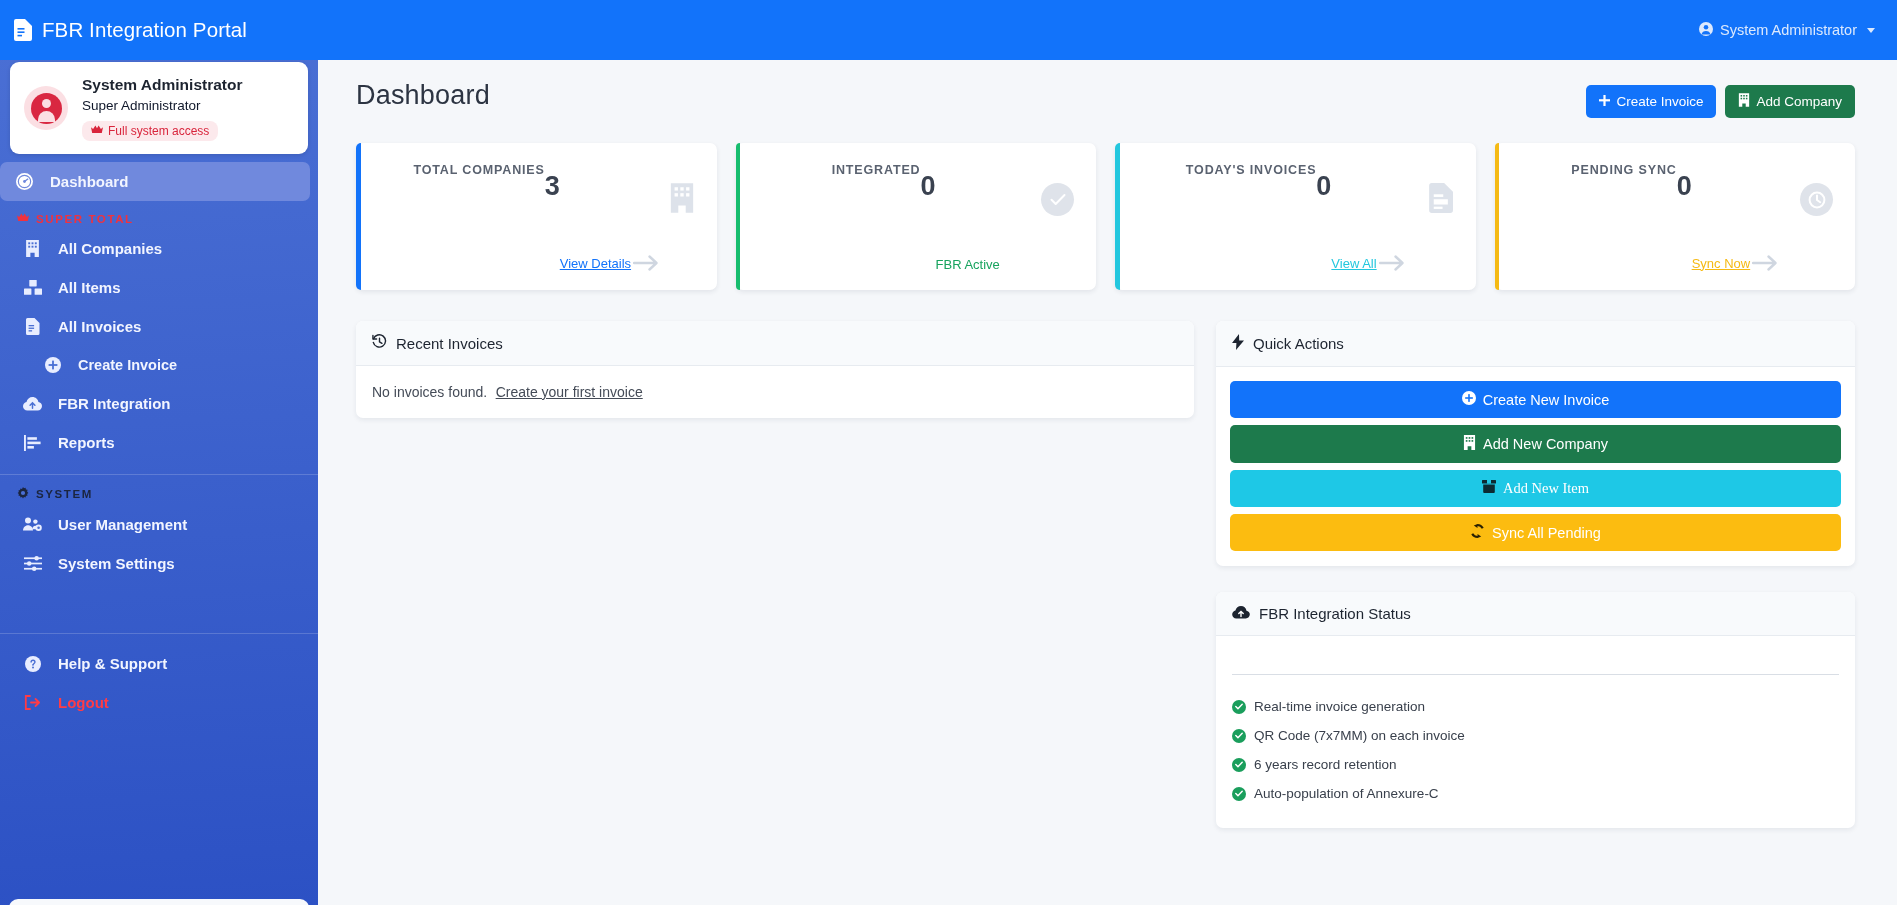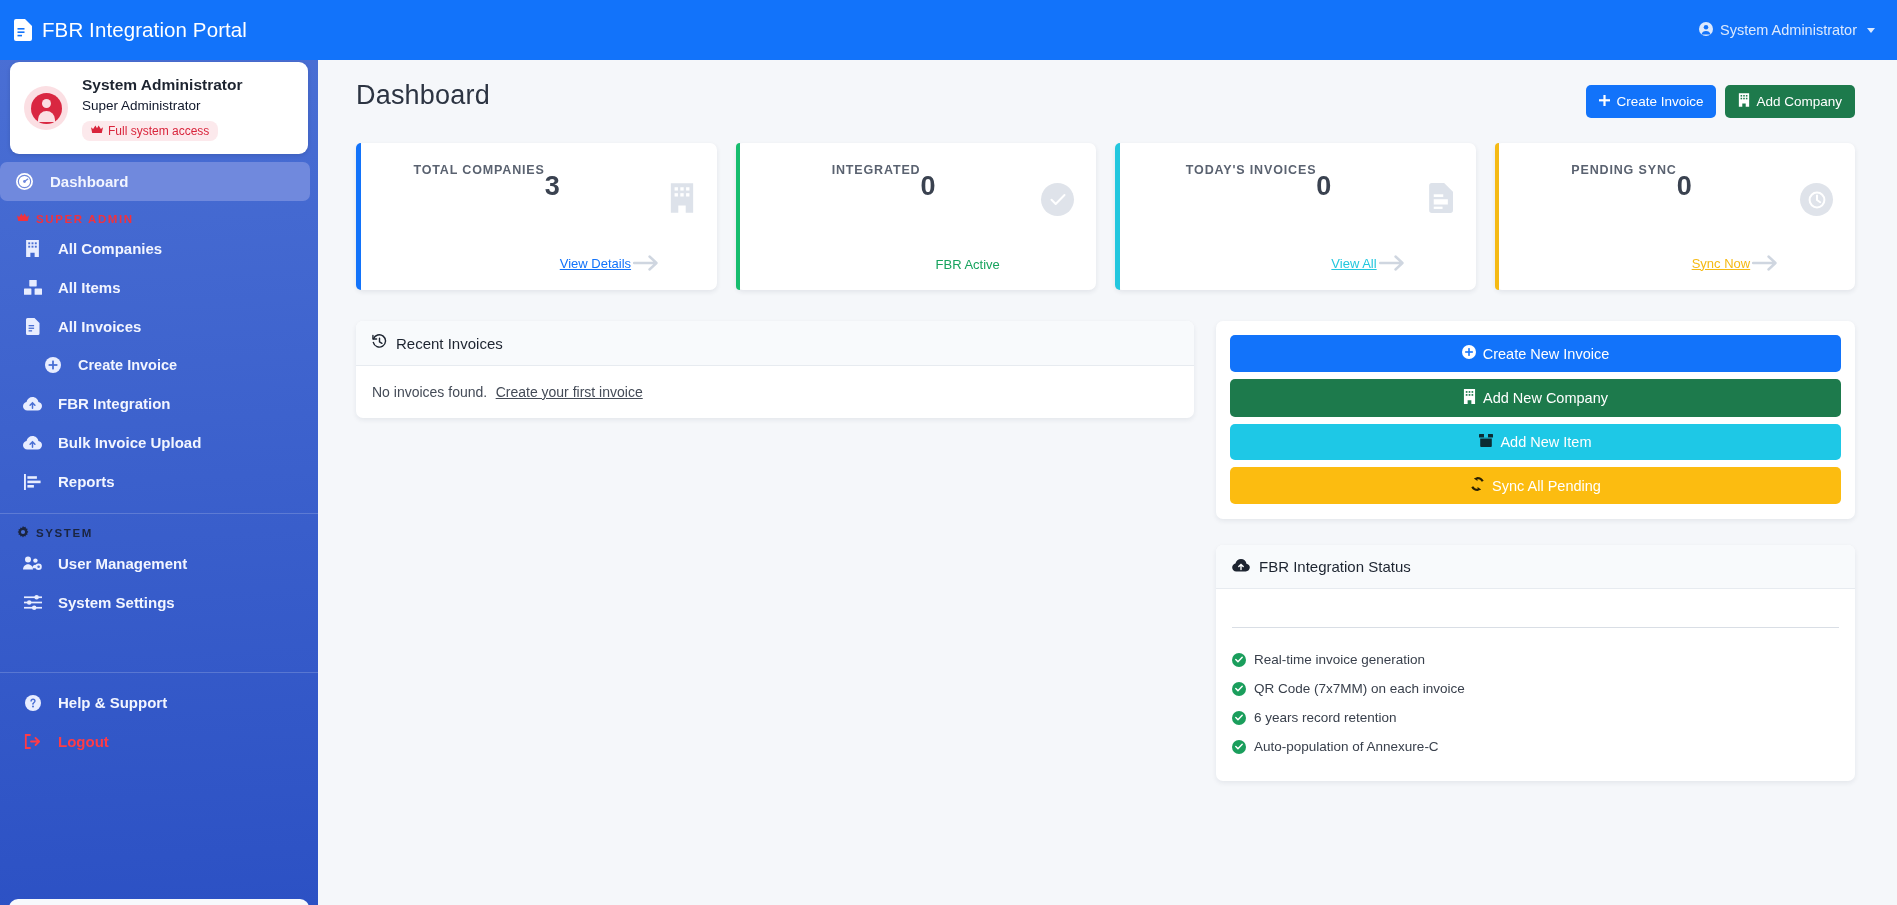--- a/index.html
+++ b/index.html
@@ -175,21 +175,21 @@
 
   .qa-body { padding: 14px 14px 15px 14px; display: flex; flex-direction: column; gap: 7px; }
   .qa-btn {
     display: flex; align-items: center; justify-content: center; gap: 7px;
     width: 100%; border: none; border-radius: 5px;
     padding: 10px 0; font-size: 14.5px; color: #fff; cursor: pointer;
     font-family: "Liberation Sans", sans-serif;
   }
   .qa-blue  { background: #1273fa; }
   .qa-green { background: #1d7a4c; }
-  .qa-cyan  { background: #1ec8e6; }
+  .qa-cyan  { background: #1ec8e6; font-family: Liberation Serif, serif; }
   .qa-amber { background: #fcbc10; }
 
   .fbr-body { padding: 14px 16px 20px 16px; }
   .fbr-gap { height: 24px; }
   .fbr-rule { height: 1px; background: #d9dee5; margin-bottom: 17px; }
   .fbr-item { display: flex; align-items: center; gap: 8px; font-size: 13.5px; color: #39404c; padding: 7px 0; }
   .check-circle {
     width: 14px; height: 14px; border-radius: 50%; background: #1a9e5c;
     display: flex; align-items: center; justify-content: center; flex: 0 0 14px;
   }
@@ -254,21 +254,21 @@
       </span>
       <span>Dashboard</span>
     </div>
 
     <div class="nav-section superadmin">
       <span>
         <svg width="12" height="10" viewBox="0 0 12 10" fill="#f0323f">
           <path d="M0 2.2l2.1 1.9L4.4.6 6 3.2 7.6.6l2.3 3.5L12 2.2 10.8 8H1.2z"></path>
         </svg>
       </span>
-      <span>SUPER ADMIN</span>
+      <span>SUPER TOTAL</span>
     </div>
 
     <div class="nav-item">
       <span class="nav-ic">
         <svg width="15" height="17" viewBox="0 0 14 16" fill="#e8edff">
           <path d="M1 0h12v16H9v-4H5v4H1z"></path>
           <rect x="3" y="2.2" width="1.8" height="1.8" fill="#4a6fd4"></rect>
           <rect x="6.1" y="2.2" width="1.8" height="1.8" fill="#4a6fd4"></rect>
           <rect x="9.2" y="2.2" width="1.8" height="1.8" fill="#4a6fd4"></rect>
           <rect x="3" y="5.4" width="1.8" height="1.8" fill="#4a6fd4"></rect>
@@ -316,29 +316,20 @@
     <div class="nav-item">
       <span class="nav-ic">
         <svg width="19" height="14" viewBox="0 0 19 14" fill="#e8edff">
           <path d="M4.4 13.5C1.95 13.5 0 11.6 0 9.2c0-2.1 1.5-3.9 3.5-4.3C4.1 2.1 6.5 0 9.5 0c3 0 5.5 2.2 5.9 5 2 .2 3.6 1.9 3.6 4 0 2.4-1.9 4.5-4.4 4.5z"></path>
           <path d="M9.5 11.3V6.3M7.1 8.2l2.4-2.4 2.4 2.4" stroke="#4a6fd4" stroke-width="1.5" fill="none" stroke-linecap="round"></path>
         </svg>
       </span>
       <span>FBR Integration</span>
     </div>
 
-    <div class="nav-item">
-      <span class="nav-ic">
-        <svg width="19" height="14" viewBox="0 0 19 14" fill="#e8edff">
-          <path d="M4.4 13.5C1.95 13.5 0 11.6 0 9.2c0-2.1 1.5-3.9 3.5-4.3C4.1 2.1 6.5 0 9.5 0c3 0 5.5 2.2 5.9 5 2 .2 3.6 1.9 3.6 4 0 2.4-1.9 4.5-4.4 4.5z"></path>
-          <path d="M9.5 11.3V6.3M7.1 8.2l2.4-2.4 2.4 2.4" stroke="#4a6fd4" stroke-width="1.5" fill="none" stroke-linecap="round"></path>
-        </svg>
-      </span>
-      <span>Bulk Invoice Upload</span>
-    </div>
 
     <div class="nav-item">
       <span class="nav-ic">
         <svg width="17" height="16" viewBox="0 0 17 16" fill="#e8edff">
           <rect x="0" y="0" width="1.9" height="16"></rect>
           <rect x="3.4" y="2.2" width="9.5" height="2.6"></rect>
           <rect x="3.4" y="6.6" width="13.2" height="2.6"></rect>
           <rect x="3.4" y="11" width="6.5" height="2.6"></rect>
         </svg>
       </span>
@@ -546,20 +537,28 @@
         <div class="panel-body">
           <span class="empty-text">No invoices found.</span>
           <a href="#" class="empty-text" style="margin-left:4px">Create your first invoice</a>
         </div>
       </div>
     </div>
 
     <div class="col-right">
 
       <div class="panel">
+        <div class="panel-head">
+          <span>
+            <svg width="12" height="16" viewBox="0 0 12 16" fill="#1d2430">
+              <path d="M7 0L0 9h4.4L4 16 12 6.6H7.2z"></path>
+            </svg>
+          </span>
+          <span>Quick Actions</span>
+        </div>
         <div class="qa-body">
 
           <button class="qa-btn qa-blue">
             <span>
               <svg width="14" height="14" viewBox="0 0 16 16" fill="#fff">
                 <circle cx="8" cy="8" r="8"></circle>
                 <rect x="3.6" y="7.1" width="8.8" height="1.8" fill="#1273fa"></rect>
                 <rect x="7.1" y="3.6" width="1.8" height="8.8" fill="#1273fa"></rect>
               </svg>
             </span>

